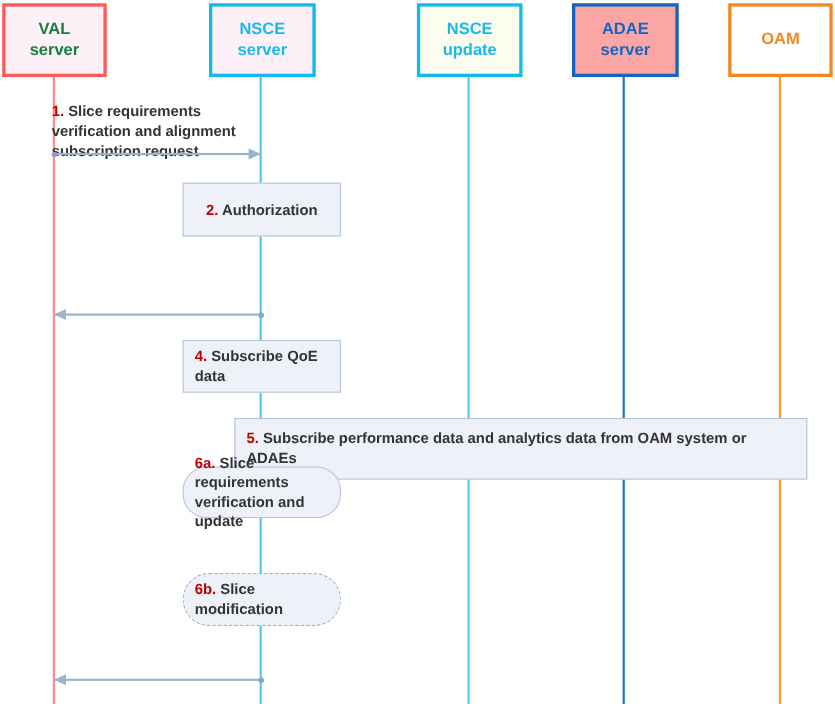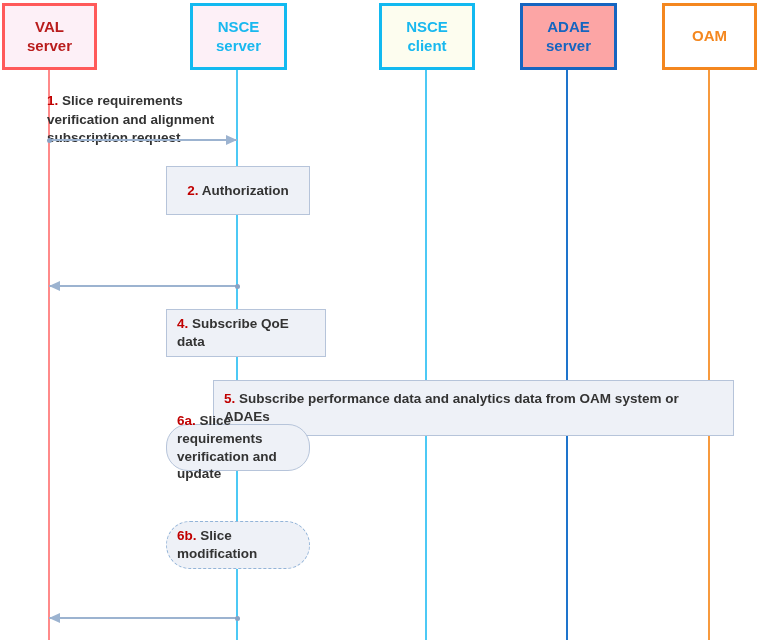--- a/index.html
+++ b/index.html
@@ -116,31 +116,31 @@
 <body>
 
 <div id="diagram">
 
   <div class="lifeline" id="ll-0" style="left: 48px; background: rgb(255, 138, 138);"></div>
   <div class="lifeline" id="ll-1" style="left: 236px; background: rgb(76, 201, 245);"></div>
   <div class="lifeline" id="ll-2" style="left: 425px; background: rgb(76, 201, 245);"></div>
   <div class="lifeline" id="ll-3" style="left: 566px; background: rgb(30, 116, 204);"></div>
   <div class="lifeline" id="ll-4" style="left: 708px; background: rgb(247, 154, 62);"></div>
 
-  <div class="actor" id="ac-0" style="left: 2px; top: 3px; width: 95px; height: 67px; border-color: rgb(255, 90, 90); background: rgb(253, 240, 247); color: #b91c1c;">
+  <div class="actor" id="ac-0" style="left: 2px; top: 3px; width: 95px; height: 67px; border-color: rgb(255, 90, 90); background: rgb(253, 240, 247); color: #15803d;">
     <span class="ln">VAL</span>
     <span class="ln">server</span>
   </div>
   <div class="actor" id="ac-1" style="left: 190px; top: 3px; width: 97px; height: 67px; border-color: rgb(18, 185, 240); background: rgb(253, 240, 247); color: rgb(25, 184, 239);">
     <span class="ln">NSCE</span>
     <span class="ln">server</span>
   </div>
   <div class="actor" id="ac-2" style="left: 379px; top: 3px; width: 96px; height: 67px; border-color: rgb(18, 185, 240); background: rgb(253, 253, 239); color: rgb(25, 184, 239);">
     <span class="ln">NSCE</span>
-    <span class="ln">client</span>
+    <span class="ln">update</span>
   </div>
   <div class="actor" id="ac-3" style="left: 520px; top: 3px; width: 97px; height: 67px; border-color: rgb(21, 101, 192); background: #fca5a5; color: rgb(21, 101, 192);">
     <span class="ln">ADAE</span>
     <span class="ln">server</span>
   </div>
   <div class="actor" id="ac-4" style="left: 662px; top: 3px; width: 95px; height: 67px; border-color: rgb(244, 135, 31); background: rgb(255, 255, 255); color: rgb(244, 135, 31);">
     <span class="ln">OAM</span>
   </div>
 
   <div class="msg-label left-align" id="ml-0" style="left: 47px; top: 92px; width: 190px;">
@@ -154,21 +154,21 @@
   <div class="origin-dot" id="mdot-1" style="left: 235px; top: 284px;"></div>
   <div class="arrowhead left" id="mhead-1" style="top: 281px; left: 49px;"></div>
 
   <div class="msg-line" id="mline-2" style="left: 49px; top: 617px; width: 188px;"></div>
   <div class="origin-dot" id="mdot-2" style="left: 235px; top: 616px;"></div>
   <div class="arrowhead left" id="mhead-2" style="top: 613px; left: 49px;"></div>
 
   <div class="procbox" id="pb-0" style="left: 166px; top: 166px; width: 144px; height: 49px;">
     <span><span class="num">2.</span><span> Authorization</span></span>
   </div>
-  <div class="procbox" id="pb-1" style="left: 166px; top: 309px; width: 160px; height: 48px;">
+  <div class="procbox" id="pb-1" style="left: 166px; top: 309px; width: 144px; height: 48px;">
     <span><span class="num">4.</span><span> Subscribe QoE data</span></span>
   </div>
   <div class="procbox" id="pb-2" style="left: 213px; top: 380px; width: 521px; height: 56px;">
     <span><span class="num">5.</span><span> Subscribe performance data and analytics data from OAM system or ADAEs</span></span>
   </div>
   <div class="procbox" id="pb-3" style="left: 166px; top: 424px; width: 144px; height: 47px; border-radius: 22px;">
     <span><span class="num">6a.</span><span> Slice requirements verification and update</span></span>
   </div>
   <div class="procbox dashed" id="pb-4" style="left: 166px; top: 521px; width: 144px; height: 48px;">
     <span><span class="num">6b.</span><span> Slice modification</span></span>

